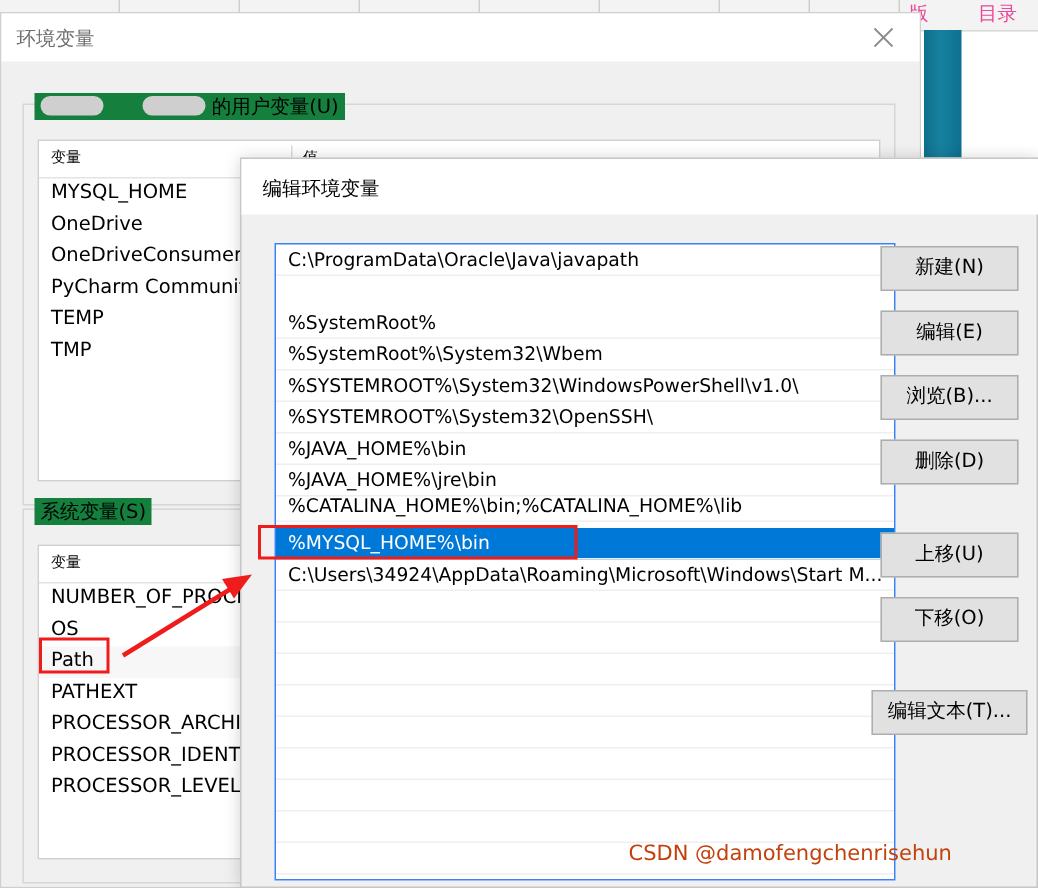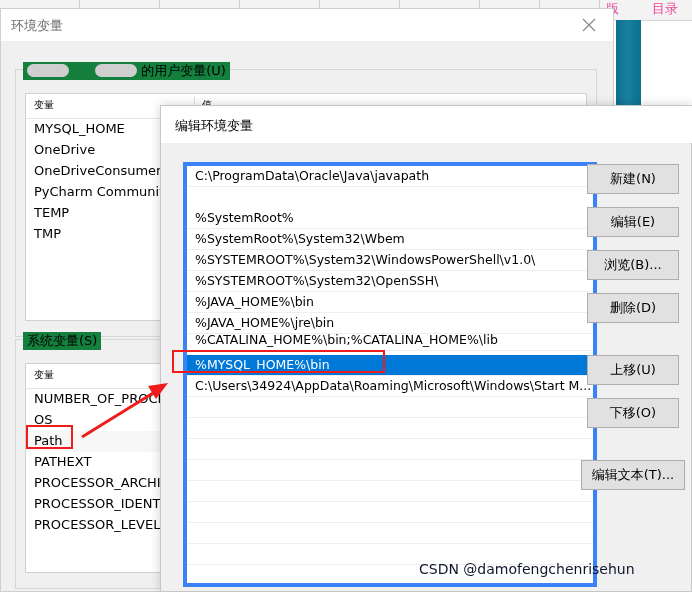--- a/index.html
+++ b/index.html
@@ -53,37 +53,37 @@
   .editwin{position:absolute;left:160px;top:105px;width:532px;height:487px;
      background:#f0f0f0;border:1px solid #c6c6c6;box-sizing:border-box;
      box-shadow:0 0 10px rgba(0,0,0,.18);}
   .editwin-title{position:absolute;left:0;top:0;width:593px;height:37px;background:#ffffff;}
   .editwin-title-text{position:absolute;left:14px;top:11px;font-size:13px;color:#000;
      font-family:"DejaVu Sans",sans-serif;}
   .editwin-close{position:absolute;right:0px;top:0;width:46px;height:36px;}
   .editwin-close svg{position:absolute;left:16px;top:11px;}
 
   .pathlist{position:absolute;left:22px;top:56px;width:414px;height:425px;
-     background:#ffffff;border:4px solid #3b82f6;box-sizing:border-box;overflow:hidden;}
+     background:#ffffff;border:1px solid #3b82f6;box-sizing:border-box;overflow:hidden;}
   .pitem{position:absolute;left:0;height:21px;width:100%;border-bottom:1px solid #efefef;
      box-sizing:border-box;font-size:12.5px;font-family:"DejaVu Sans",sans-serif;color:#000;}
   .pitem span{position:absolute;left:8px;top:2px;white-space:nowrap;}
   .pitem.sel{background:#0078d7;}
   .pitem.sel span{color:#ffffff;}
 
   
   .btn{position:absolute;width:92px;height:30px;background:#e1e1e1;border:1px solid #adadad;
      box-sizing:border-box;font-size:13px;font-family:"DejaVu Sans",sans-serif;color:#000;
      text-align:center;line-height:28px;cursor:default;}
 
   
   .redbox{position:absolute;border:2px solid #ef1c1c;box-sizing:border-box;pointer-events:none;}
   .redarrow{position:absolute;pointer-events:none;}
 
-  .watermark{position:absolute;font-size:14px;color:#0f172a;
+  .watermark{position:absolute;font-size:14px;color:#c2410c;
      font-family:"DejaVu Sans",sans-serif;white-space:nowrap;}
 </style>
 </head>
 <body>
 
 <div class="root">
   <div class="page-bg"></div>
 
   <div class="topstrip">
     <div class="tab-ghost" style="left:0;width:80px;"></div>

